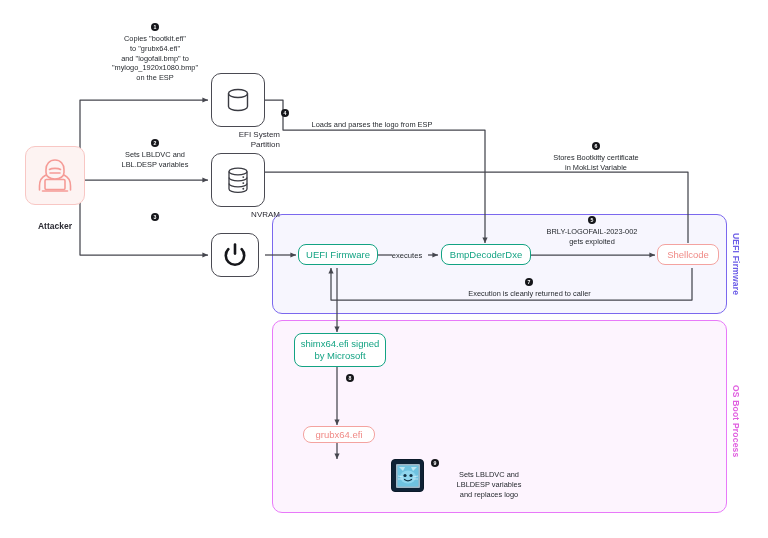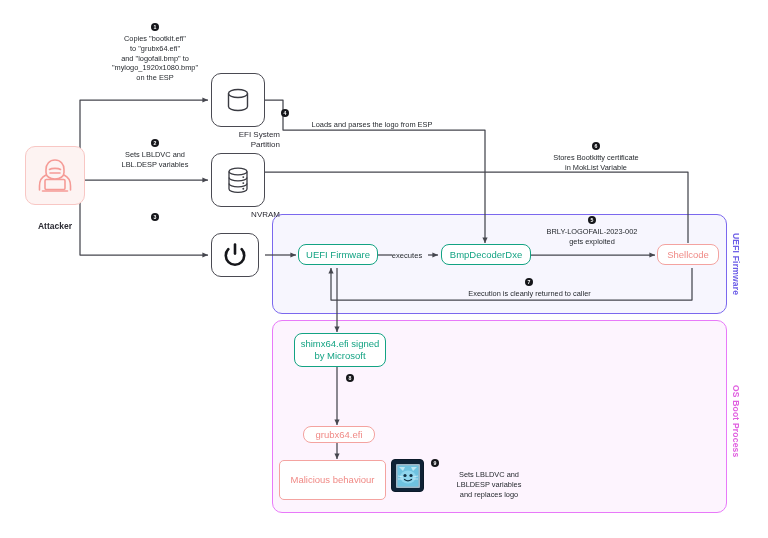--- a/index.html
+++ b/index.html
@@ -257,21 +257,20 @@
 
   <div class="pill red" style="left:657px; top:244px; width:62px; height:21px;">Shellcode</div>
 
   <div class="pill" style="left:294px; top:333px; width:92px; height:34px; flex-direction:column;">
     <span>shimx64.efi signed</span>
     <span>by Microsoft</span>
   </div>
 
   <div class="pill red" style="left:303px; top:426px; width:72px; height:17px;">grubx64.efi</div>
 
-  <div class="pill red redbox" style="left:279px; top:460px; width:107px; height:40px;">Malicious behaviour</div>
 
   <div class="abs" style="left:391px; top:459px; width:33px; height:33px; border-radius:4px;
               background:#0f2236; border:1.5px solid #0b1a2a; box-sizing:border-box;
               display:flex; align-items:center; justify-content:center;">
     <svg width="24" height="24" viewBox="0 0 24 24">
       <rect x="0" y="0" width="24" height="24" rx="1" fill="#9fb6c6"></rect>
       <rect x="1.5" y="1.5" width="21" height="21" rx="1" fill="#6fc2e0"></rect>
       <path d="M3,3 L9,3 L7,7 Z" fill="#bfe6f2"></path>
       <path d="M21,3 L15,3 L17,7 Z" fill="#bfe6f2"></path>
       <ellipse cx="12" cy="13" rx="8" ry="6.5" fill="#8fd6ee"></ellipse>

